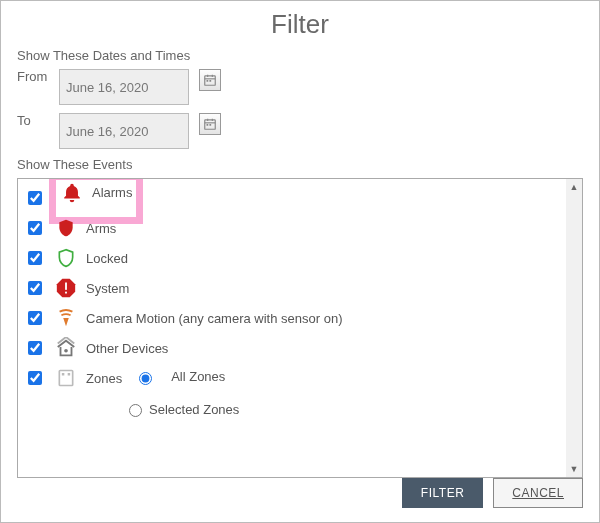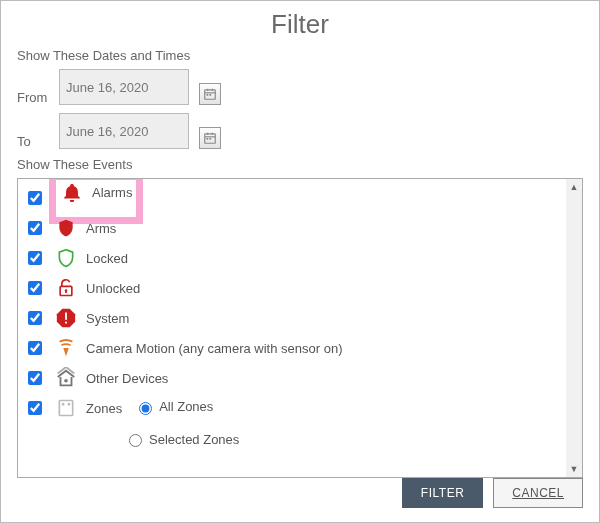--- a/index.html
+++ b/index.html
@@ -25,21 +25,21 @@
     color: #6a6a6a;
     margin: 0 0 4px 0;
   }
   .section-label {
     font-size: 13px;
     color: #666;
     margin: 8px 0 6px 0;
   }
   .date-row {
     display: flex;
-    align-items: flex-end;
+    align-items: flex-start;
     margin-bottom: 8px;
   }
   .date-row .lbl {
     width: 42px;
     font-size: 13px;
     color: #666;
   }
   .date-input {
     width: 130px;
     height: 36px;
@@ -102,21 +102,21 @@
     font-size:13px;
     color:#555;
     margin-left:6px;
   }
   .highlight {
     border:7px solid #f9a8d4;
     padding:2px 4px 13px 2px;
     margin-left:-3px;
   }
   .zone-options { margin-left: 56px; font-size:13px; color:#555; }
-  .zone-options label { display:inline-flex; align-items:center; gap:4px; }
+  .zone-options label { display:inline-flex; align-items:center; gap:16px; }
   .zone-options input[type=radio]{ accent-color:#1a73e8; }
   .selected-zones-row { margin-left:98px; margin-top:8px; font-size:13px; color:#555; display:flex; align-items:center; gap:4px;}
   .buttons {
     position:absolute;
     right:16px;
     bottom:14px;
     display:flex;
     gap:10px;
   }
   .btn {
@@ -201,32 +201,20 @@
         <input type="checkbox" checked="" style="">
         <span class="icon-slot">
           <svg width="20" height="22" viewBox="0 0 24 24">
               <path fill="none" stroke="#3fae3f" stroke-width="2" d="M12 2 4 5v6c0 5 3.4 9.7 8 11 4.6-1.3 8-6 8-11V5l-8-3z"></path>
             </svg>
         </span>
         <span class="event-label">Locked</span>
       </div>
 
 
-      <div class="event-row">
-        <input type="checkbox" checked="" style="">
-        <span class="icon-slot">
-          <svg width="20" height="22" viewBox="0 0 24 24">
-              <path fill="none" stroke="#cc1f1f" stroke-width="2" d="M7 10V7a5 5 0 0 1 9.5-2"></path>
-              <rect x="5" y="10" width="14" height="11" rx="1" fill="none" stroke="#cc1f1f" stroke-width="2"></rect>
-              <circle cx="12" cy="15" r="1.5" fill="#cc1f1f"></circle>
-              <line x1="12" y1="15" x2="12" y2="18" stroke="#cc1f1f" stroke-width="2"></line>
-            </svg>
-        </span>
-        <span class="event-label">Unlocked</span>
-      </div>
 
       <div class="event-row">
         <input type="checkbox" checked="" style="">
         <span class="icon-slot">
           <svg width="22" height="22" viewBox="0 0 24 24">
               <polygon points="8,2 16,2 22,8 22,16 16,22 8,22 2,16 2,8" fill="#cc1f1f"></polygon>
               <rect x="11" y="6" width="2" height="8" fill="#fff"></rect>
               <rect x="11" y="16" width="2" height="2" fill="#fff"></rect>
             </svg>
         </span>

